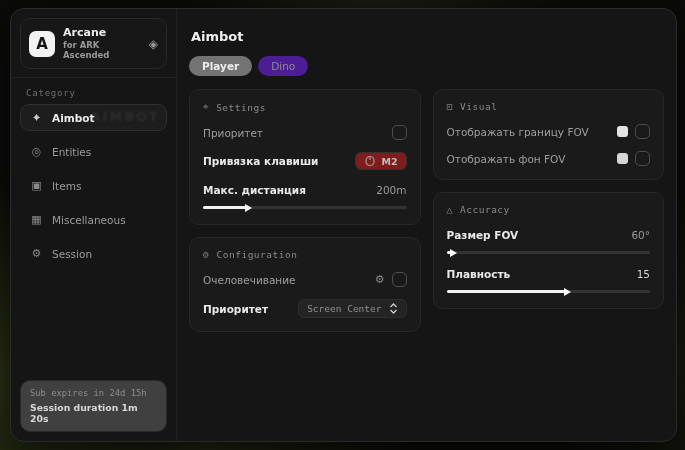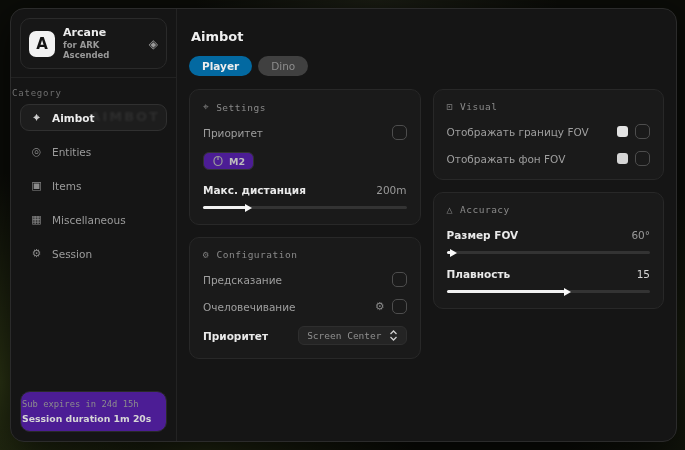--- a/index.html
+++ b/index.html
@@ -29,51 +29,51 @@
   .logo {
     width:26px; height:26px; border-radius:7px; background:#f2f2f2; color:#141414;
     font-weight:bold; font-size:15px; display:flex; align-items:center; justify-content:center;
   }
   .app-text { flex:1; line-height:1.25; }
   .app-name { color:#ececec; font-size:11px; font-weight:bold; }
   .app-sub { color:#999; font-size:8.5px;font-weight:bold; }
   .badge-icon { color:#9a9a9a; font-size:12px; cursor:pointer; }
   .category-label {
     font-family:"DejaVu Sans Mono", monospace;
-    color:#6f6f6f; font-size:9px; letter-spacing:.8px; padding:10px 1px 6px;
+    color:#6f6f6f; font-size:9px; letter-spacing:.8px; padding:10px 15px 6px;
   }
   .menu { display:flex; flex-direction:column; gap:7px; padding:0 9px; }
   .menu-item {
     display:flex; align-items:center; gap:9px; padding:6px 9px; border-radius:9px;
     color:#9c9c9c; font-size:10.5px; border:1px solid transparent; cursor:pointer;
     position:relative; overflow:hidden;
   }
   .menu-item .mi-icon { font-size:11px; color:#8a8a8a; width:13px; text-align:center; }
   .menu-item.active { background:#1d1d1d; border-color:#303030; color:#ececec; font-weight:bold; }
   .menu-item.active .mi-icon { color:#dcdcdc; }
   .ghost {
     position:absolute; right:6px; top:4px; font-size:13px; font-weight:bold;
     letter-spacing:2px; color:#ffffff; opacity:.07; filter:blur(1px); text-transform:uppercase;
   }
   .side-spacer { flex:1; }
   .side-footer-wrap { padding:8px 9px 9px; }
   .side-footer-card {
-    border:1px solid #292929; border-radius:10px; padding:7px 1px; background:#4c1d95;margin-top:44px;
+    border:1px solid #292929; border-radius:10px; padding:7px 9px; background:#404040;margin-top:44px;
   }
   .sub-line { font-family:"DejaVu Sans Mono", monospace; color:#8d8d8d; font-size:8.8px; margin-bottom:4px; }
   .session-line { color:#d6d6d6; font-size:9.3px; font-weight:bold; }
   
   .main { flex:1; padding:14px 12px 0 12px; }
   .main-title { color:#f0f0f0; font-size:13px; font-weight:bold; margin:6px 0 12px 2px; }
   .tabs { display:flex; gap:6px; margin-bottom:13px; }
   .tab {
     padding:4px 13px; border-radius:10px; font-size:10.5px; cursor:pointer;
-    background:#404040; color:#8d8d8d;
-  }
-  .tab.active { background:#0369a1; color:#ededed; font-weight:bold; }
+    background:#4c1d95; color:#8d8d8d;
+  }
+  .tab.active { background:#737373; color:#ededed; font-weight:bold; }
   .columns { display:grid; grid-template-columns:1fr 1fr; gap:12px; align-items:start; }
   .col { display:flex; flex-direction:column; gap:12px; }
   .panel { background:#1a1a1a; border:1px solid #282828; border-radius:10px; padding:11px 13px 13px; }
   .panel-head {
     display:flex; align-items:center; gap:7px;
     font-family:"DejaVu Sans Mono", monospace; color:#8a8a8a; font-size:9.5px; letter-spacing:.5px;
   }
   .panel-head .ph-icon { font-size:10px; color:#7e7e7e; }
   .row { display:flex; align-items:center; justify-content:space-between; margin-top:12px; min-height:15px; }
   .row-label { font-size:10.5px; color:#9f9f9f; }
@@ -81,21 +81,21 @@
   .row-value { font-size:10.5px; color:#9a9a9a; }
   .row-value.bright { color:#d6d6d6; }
   .row-right { display:flex; align-items:center; gap:7px; }
   .checkbox {
     width:15px; height:15px; border:1.5px solid #4d4d4d; border-radius:5px;
     background:transparent; cursor:pointer;
   }
   .swatch { width:11px; height:11px; border-radius:3px; cursor:pointer; }
   .mini-gear { color:#8a8a8a; font-size:11px; cursor:pointer; }
   .keybind {
-    display:flex; align-items:center; gap:5px; background:#4c1d95; border:1px solid #323232;
+    display:flex; align-items:center; gap:5px; background:#7f1d1d; border:1px solid #323232;
     border-radius:6px; padding:2px 8px; cursor:pointer;
   }
   .keybind .kb-text { color:#bdbdbd; font-size:9.5px; font-weight:bold; }
   .dropdown {
     display:flex; gap:7px; background:#242424; border:1px solid #2e2e2e;
     border-radius:6px; padding:3px 8px; cursor:pointer;
   }
   .dropdown .dd-text { font-family:"DejaVu Sans Mono", monospace; color:#8f8f8f; font-size:9.5px; }
   .slider { position:relative; height:3px; border-radius:2px; background:#333; margin:9px 0 2px; cursor:pointer; }
   .slider .fill { position:relative; height:100%; border-radius:2px; background:#f2f2f2; }
@@ -174,20 +174,21 @@
         <div class="panel">
           <div class="panel-head">
             <span class="ph-icon">⌖</span>
             <span>Settings</span>
           </div>
           <div class="row">
             <span class="row-label">Приоритет</span>
             <span class="checkbox"></span>
           </div>
           <div class="row">
+            <span class="row-label bright">Привязка клавиши</span>
             <span class="keybind">
               <svg width="12" height="12" viewBox="0 0 12 12">
                 <rect x="2" y="1.5" width="8" height="9" rx="4" fill="none" stroke="#9a9a9a" stroke-width="1.2"></rect>
                 <line x1="6" y1="2" x2="6" y2="5" stroke="#9a9a9a" stroke-width="1.2"></line>
               </svg>
               <span class="kb-text">M2</span>
             </span>
           </div>
           <div class="row">
             <span class="row-label bright">Макс. дистанция</span>
@@ -197,24 +198,20 @@
             <div class="fill" style="width: 21%;">
               <div class="thumb"></div>
             </div>
           </div>
         </div>
 
         <div class="panel">
           <div class="panel-head">
             <span class="ph-icon">⚙</span>
             <span>Configuration</span>
-          </div>
-          <div class="row">
-            <span class="row-label">Предсказание</span>
-            <span class="checkbox"></span>
           </div>
           <div class="row">
             <span class="row-label">Очеловечивание</span>
             <span class="row-right">
               <span class="mini-gear">⚙</span>
               <span class="checkbox"></span>
             </span>
           </div>
           <div class="row">
             <span class="row-label bright">Приоритет</span>

